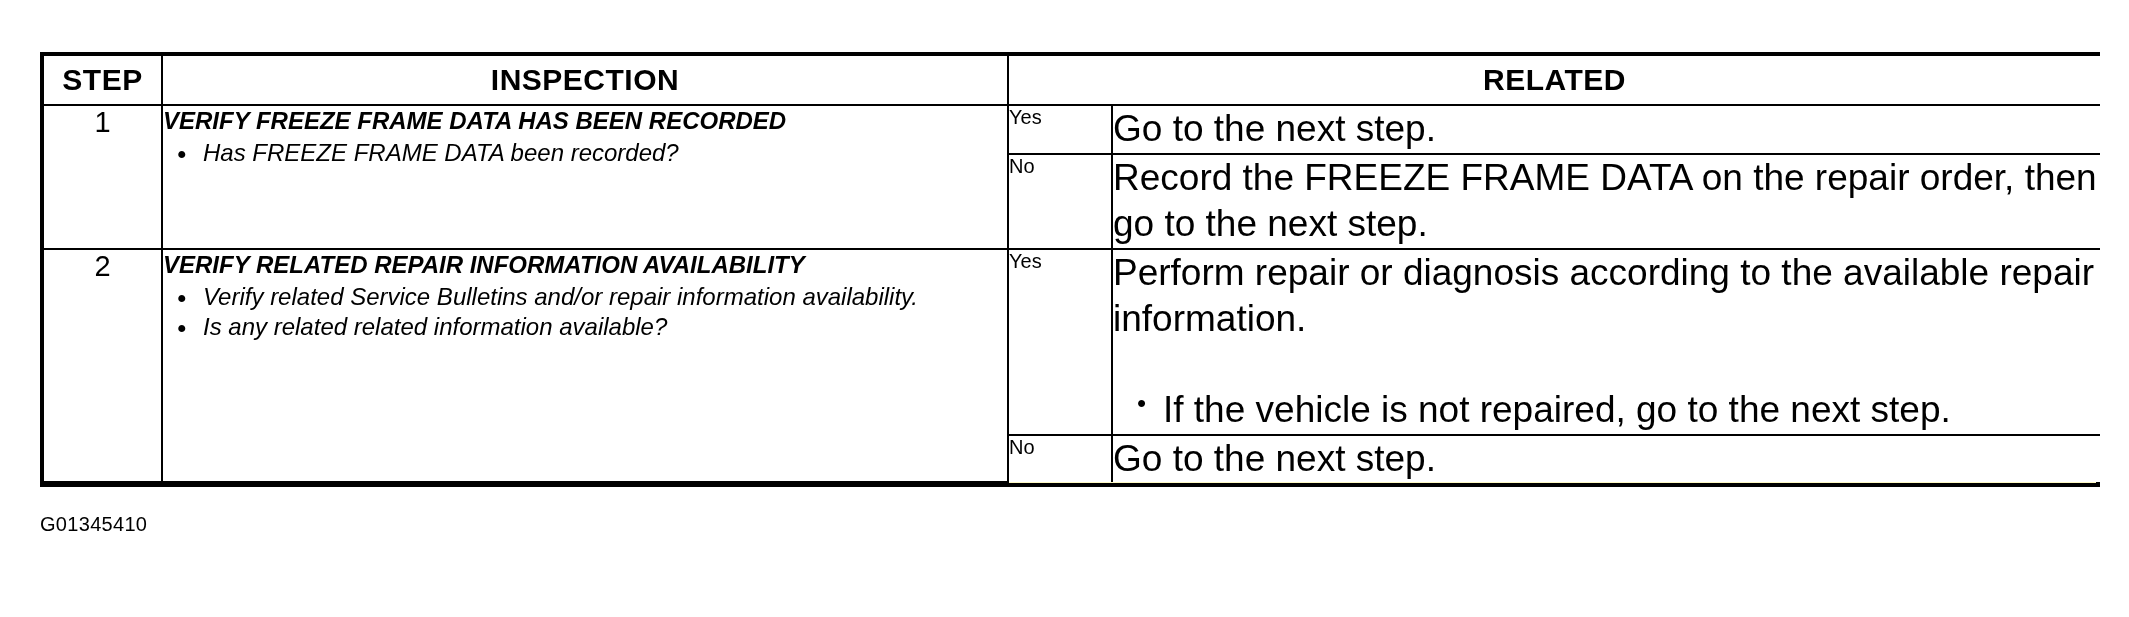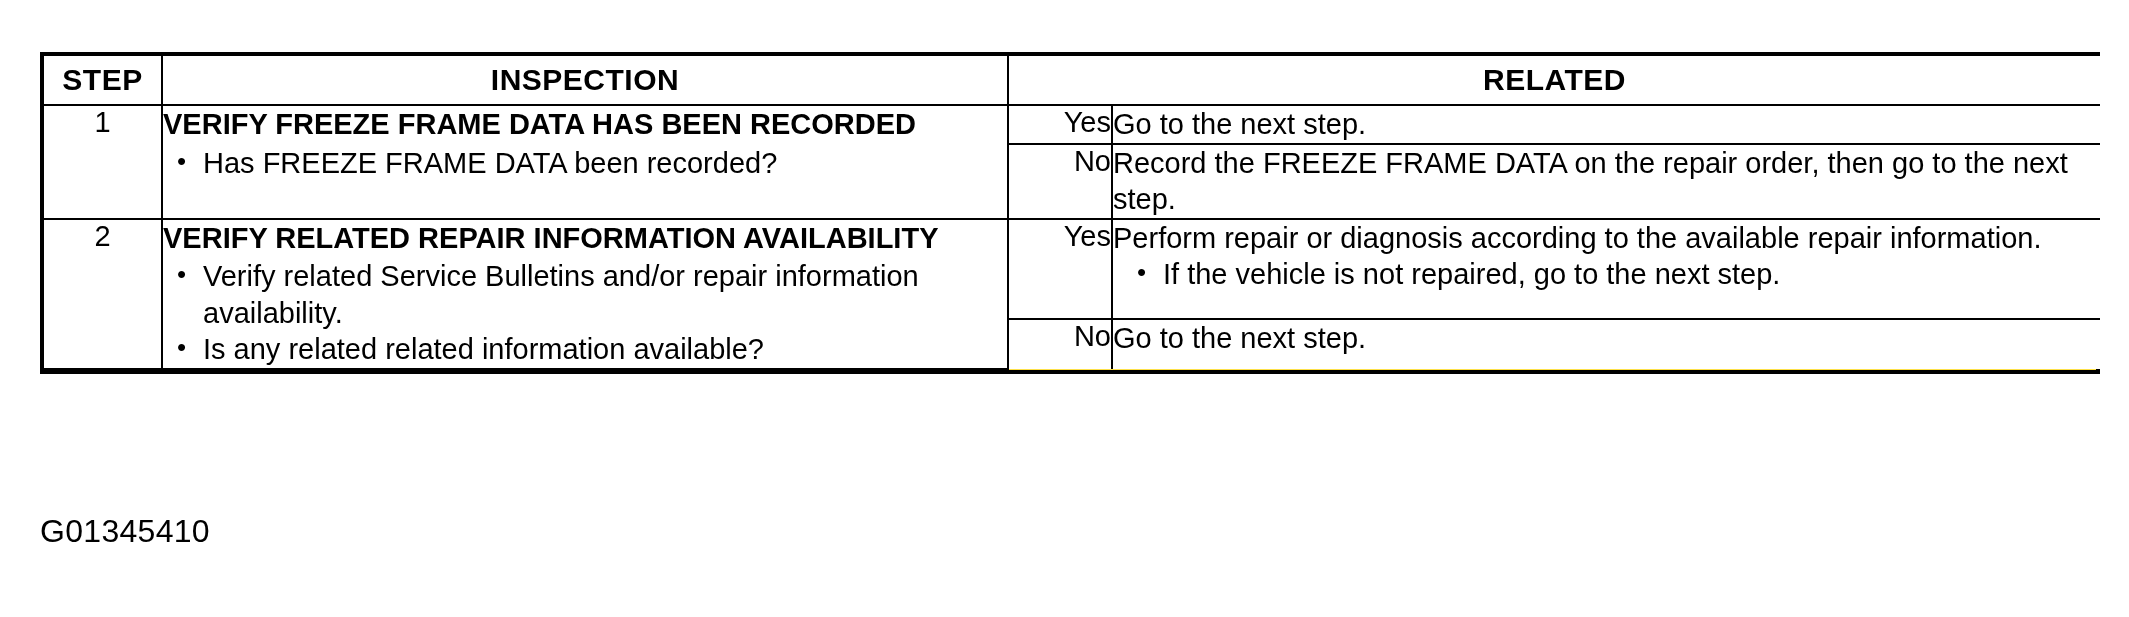--- a/index.html
+++ b/index.html
@@ -25,21 +25,21 @@
   }
 
   
   .table-wrap {
     position: absolute;
     left: 40px;
     top: 52px;
     width: 2060px;
     border: 4px solid #000;
     box-sizing: border-box;
-    background: #fde047;
+    background: #fef9c3;
   }
 
   table.proc {
     border-collapse: collapse;
     width: 100%;
     table-layout: fixed;
   }
 
   table.proc td,
   table.proc th {
@@ -78,53 +78,54 @@
 
   
   td.step-cell {
     text-align: center;
     font-size: 29px;
     padding-top: 10px;
   }
 
   td.insp-cell {
     padding: 8px 10px 10px 14px;
-    font-size: 29px;
+    font-size: 24px;
     line-height: 1.26;
+    font-style: italic;
   }
 
   td.yn-cell {
-    text-align: right;
-    font-size: 29px;
+    text-align: left;
+    font-size: 20px;
     padding-top: 10px;
     white-space: nowrap;
   }
 
   td.act-cell {
     padding: 8px 10px 10px 14px;
-    font-size: 29px;
+    font-size: 37px;
     line-height: 1.26;
   }
 
   .bold-head {
     font-weight: bold;
     display: block;
     margin-bottom: 2px;
   }
 
   .plain-line {
     display: block;
   }
 
   ul.bul {
     list-style: none;
     margin: 0;
     padding: 0 0 0 38px;
   }
-  ul.bul.indent-more { padding-left: 48px; }
+  ul.bul.indent-more { padding-left: 48px; margin-top: 44px; }
 
   ul.bul li {
     position: relative;
     margin: 0;
     padding: 0 0 0 2px;
     line-height: 1.26;
   }
   ul.bul li::before {
     content: "\2022";
     position: absolute;
@@ -132,21 +133,21 @@
     top: 0;
     font-size: 26px;
     line-height: 1.3;
   }
 
   
   .caption {
     position: absolute;
     left: 40px;
     top: 513px;
-    font-size: 32px;
+    font-size: 20px;
     letter-spacing: 0.3px;
     white-space: nowrap;
   }
 </style>
 </head>
 <body>
 
 <div id="sheet">
 
   <div class="table-wrap">

